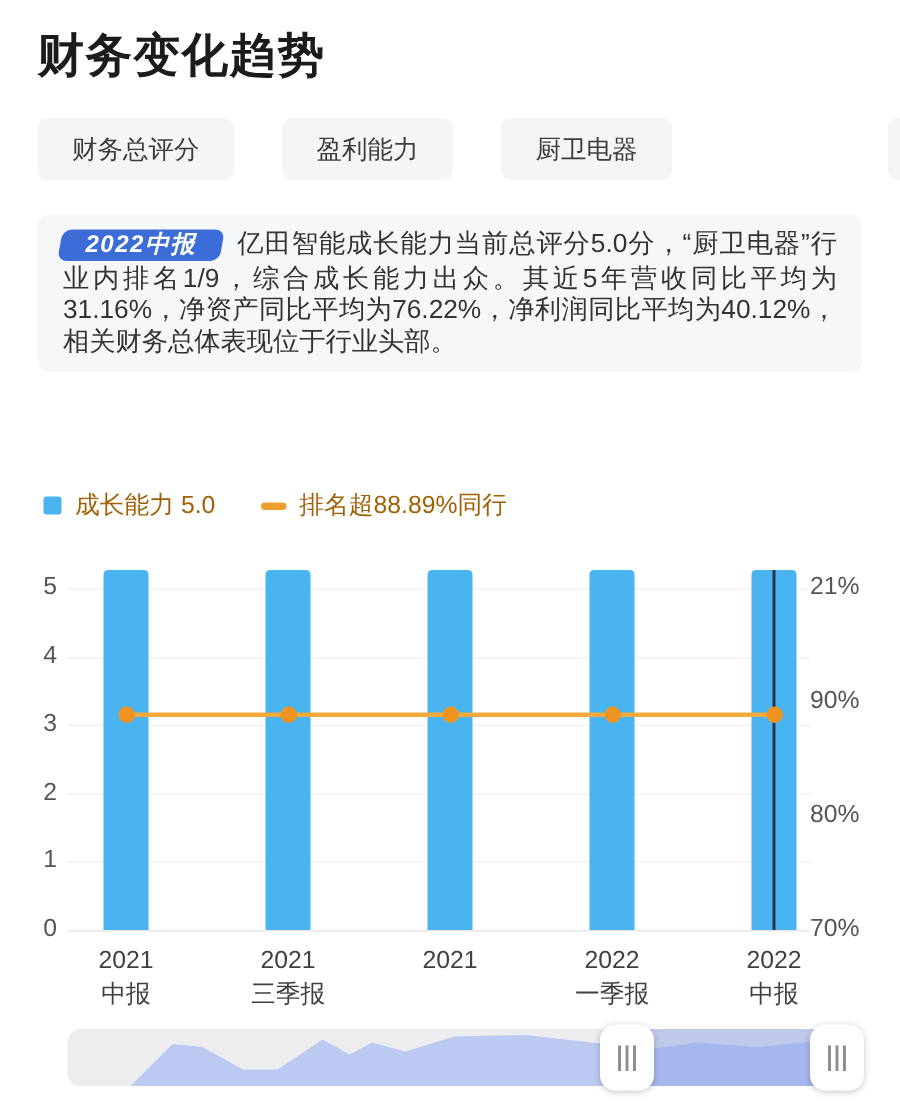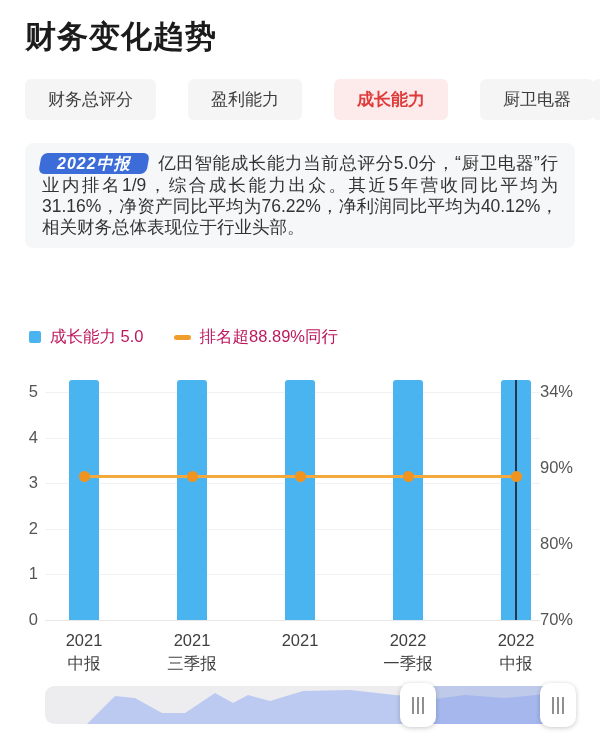--- a/index.html
+++ b/index.html
@@ -39,21 +39,21 @@
   }
   .badge::before {
     content:""; position:absolute; inset:1px -2px; z-index:-1;
     background:#3c6cd8; border-radius:6px; transform:skewX(-10deg);
   }
   
   .legend { position:absolute; top:326px; left:29px; display:flex; align-items:center; gap:30px; }
   .legend-item { display:flex; align-items:center; gap:9px; cursor:pointer; }
   .legend-swatch-bar { width:12px; height:12px; border-radius:2px; background:#4ab4f1; }
   .legend-swatch-line { width:17px; height:5px; border-radius:3px; background:#f09d2b; }
-  .legend-label { font-size:16.5px; color:#be185d; }
+  .legend-label { font-size:16.5px; color:#a16207; }
   
   .chart { position:absolute; top:375px; left:0; width:600px; height:306px; }
   .gridline { position:absolute; height:1px; background:#f1f1f4; }
   .gridline.base { background:#e7e7ea; }
   .ytick-left { position:absolute; width:30px; text-align:right; font-size:16.5px; color:#555; }
   .ytick-right { position:absolute; text-align:left; font-size:16.5px; color:#555; }
   .bar { position:absolute; background:#4ab4f1; border-radius:3px 3px 0 0; cursor:pointer; }
   .trendline { position:absolute; height:2.5px; background:#f4a93c; border-radius:2px; }
   .dot { position:absolute; width:11px; height:11px; border-radius:50%; background:#ef9420; cursor:pointer; }
   .crosshair { position:absolute; width:1.5px; background:#27354f; }
@@ -78,21 +78,20 @@
 </head>
 <body>
 
 <div id="app">
 
   <div class="page-title">财务变化趋势</div>
 
   <div class="tabs">
     <div class="tab">财务总评分</div>
     <div class="tab">盈利能力</div>
-    <div class="tab active">成长能力</div>
     <div class="tab">厨卫电器</div>
   </div>
   <div class="tab-partial"></div>
 
   <div class="summary">
     <span class="badge">2022中报</span><span>亿田智能成长能力当前总评分5.0分，“厨卫电器”行业内排名1/9，综合成长能力出众。其近5年营收同比平均为31.16%，净资产同比平均为76.22%，净利润同比平均为40.12%，相关财务总体表现位于行业头部。</span>
   </div>
 
   <div class="legend">
     <div class="legend-item">
@@ -111,21 +110,21 @@
       <div class="gridline" style="left: 45px; width: 495px; top: 62.6px;"></div>
       <div class="ytick-left" style="left: 8px; top: 52.6px;">4</div>
       <div class="gridline" style="left: 45px; width: 495px; top: 108.2px;"></div>
       <div class="ytick-left" style="left: 8px; top: 98.2px;">3</div>
       <div class="gridline" style="left: 45px; width: 495px; top: 153.8px;"></div>
       <div class="ytick-left" style="left: 8px; top: 143.8px;">2</div>
       <div class="gridline" style="left: 45px; width: 495px; top: 199.4px;"></div>
       <div class="ytick-left" style="left: 8px; top: 189.4px;">1</div>
       <div class="gridline base" style="left: 45px; width: 495px; top: 245px;"></div>
       <div class="ytick-left" style="left: 8px; top: 235px;">0</div>
-      <div class="ytick-right" style="left: 540px; top: 7px;">34%</div>
+      <div class="ytick-right" style="left: 540px; top: 7px;">21%</div>
       <div class="ytick-right" style="left: 540px; top: 83px;">90%</div>
       <div class="ytick-right" style="left: 540px; top: 159px;">80%</div>
       <div class="ytick-right" style="left: 540px; top: 235px;">70%</div>
       <div class="bar" style="left: 69px; top: 5px; width: 30px; height: 240px; background: rgb(74, 180, 241);"></div>
       <div class="bar" style="left: 177px; top: 5px; width: 30px; height: 240px; background: rgb(74, 180, 241);"></div>
       <div class="bar" style="left: 285px; top: 5px; width: 30px; height: 240px; background: rgb(74, 180, 241);"></div>
       <div class="bar" style="left: 393px; top: 5px; width: 30px; height: 240px; background: rgb(74, 180, 241);"></div>
       <div class="bar" style="left: 501px; top: 5px; width: 30px; height: 240px; background: rgb(74, 180, 241);"></div>
       <div class="crosshair" style="left: 515.25px; top: 5px; height: 240px; background: rgb(39, 53, 79);"></div>
       <div class="trendline" style="left: 84px; width: 432px; top: 100.186px; background: rgb(244, 169, 60);"></div>

